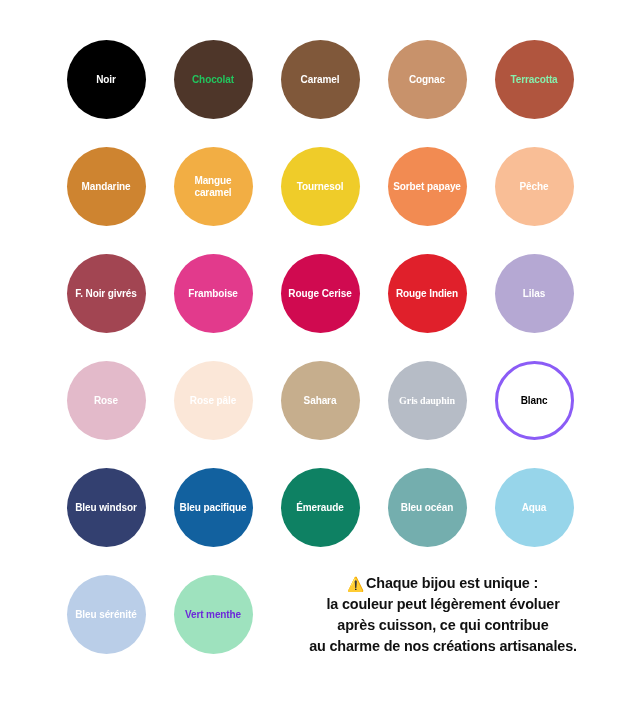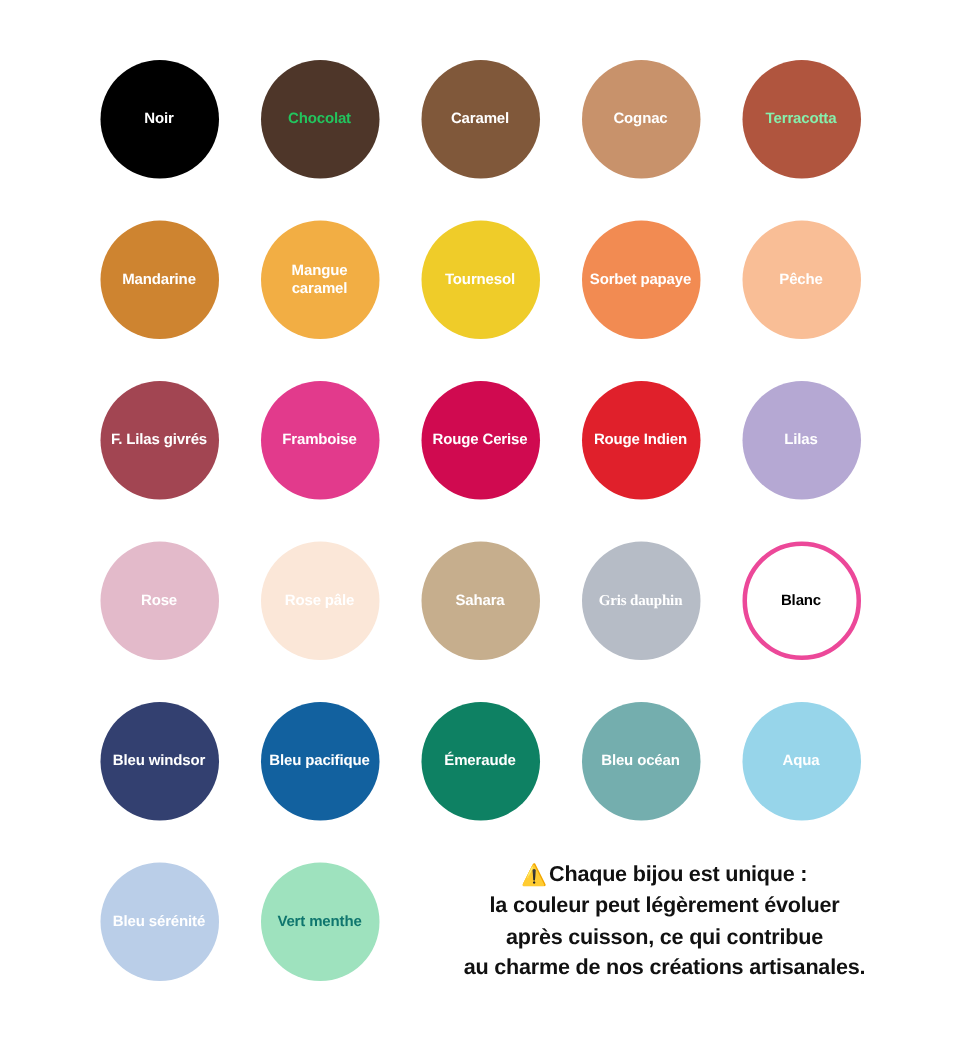--- a/index.html
+++ b/index.html
@@ -53,21 +53,21 @@
     line-height: 1.13;
     font-weight: bold;
     font-size: 10px;
     color: #ffffff;
     letter-spacing: -0.1px;
     padding: 0 3px;
     word-break: break-word;
   }
 
   .swatch.outlined {
-    border: 3px solid #ec4899;
+    border: 3px solid #8b5cf6;
     background: #ffffff;
   }
 
   .swatch-label {
     display: block;
     width: 100%;
   }
 
   
   .note-block {
@@ -150,21 +150,21 @@
           <span class="swatch-label">Sorbet papaye</span>
         </div>
       </div>
       <div class="swatch-cell">
         <div class="swatch" style="background: rgb(249, 190, 150); color: rgb(255, 255, 255);">
           <span class="swatch-label">Pêche</span>
         </div>
       </div>
       <div class="swatch-cell">
         <div class="swatch" style="background: rgb(162, 69, 82); color: rgb(255, 255, 255);">
-          <span class="swatch-label">F. Lilas givrés</span>
+          <span class="swatch-label">F. Noir givrés</span>
         </div>
       </div>
       <div class="swatch-cell">
         <div class="swatch" style="background: rgb(226, 58, 140); color: rgb(255, 255, 255);">
           <span class="swatch-label">Framboise</span>
         </div>
       </div>
       <div class="swatch-cell">
         <div class="swatch" style="background: rgb(208, 10, 80); color: rgb(255, 255, 255);">
           <span class="swatch-label">Rouge Cerise</span>
@@ -229,21 +229,21 @@
         <div class="swatch" style="background: rgb(151, 213, 234); color: rgb(255, 255, 255);">
           <span class="swatch-label">Aqua</span>
         </div>
       </div>
       <div class="swatch-cell">
         <div class="swatch" style="background: rgb(186, 206, 232); color: rgb(255, 255, 255);">
           <span class="swatch-label">Bleu sérénité</span>
         </div>
       </div>
       <div class="swatch-cell">
-        <div class="swatch" style="background: rgb(158, 226, 190); color: #0f766e;">
+        <div class="swatch" style="background: rgb(158, 226, 190); color: #6d28d9;">
           <span class="swatch-label">Vert menthe</span>
         </div>
       </div>
       <div class="note-block">
         <div class="note-text">
           <span class="note-line"><span class="warn-icon">⚠️</span><span>Chaque bijou est unique :</span></span>
           <span class="note-line">la couleur peut légèrement évoluer</span>
           <span class="note-line">après cuisson, ce qui contribue</span>
           <span class="note-line">au charme de nos créations artisanales.</span>
         </div>

